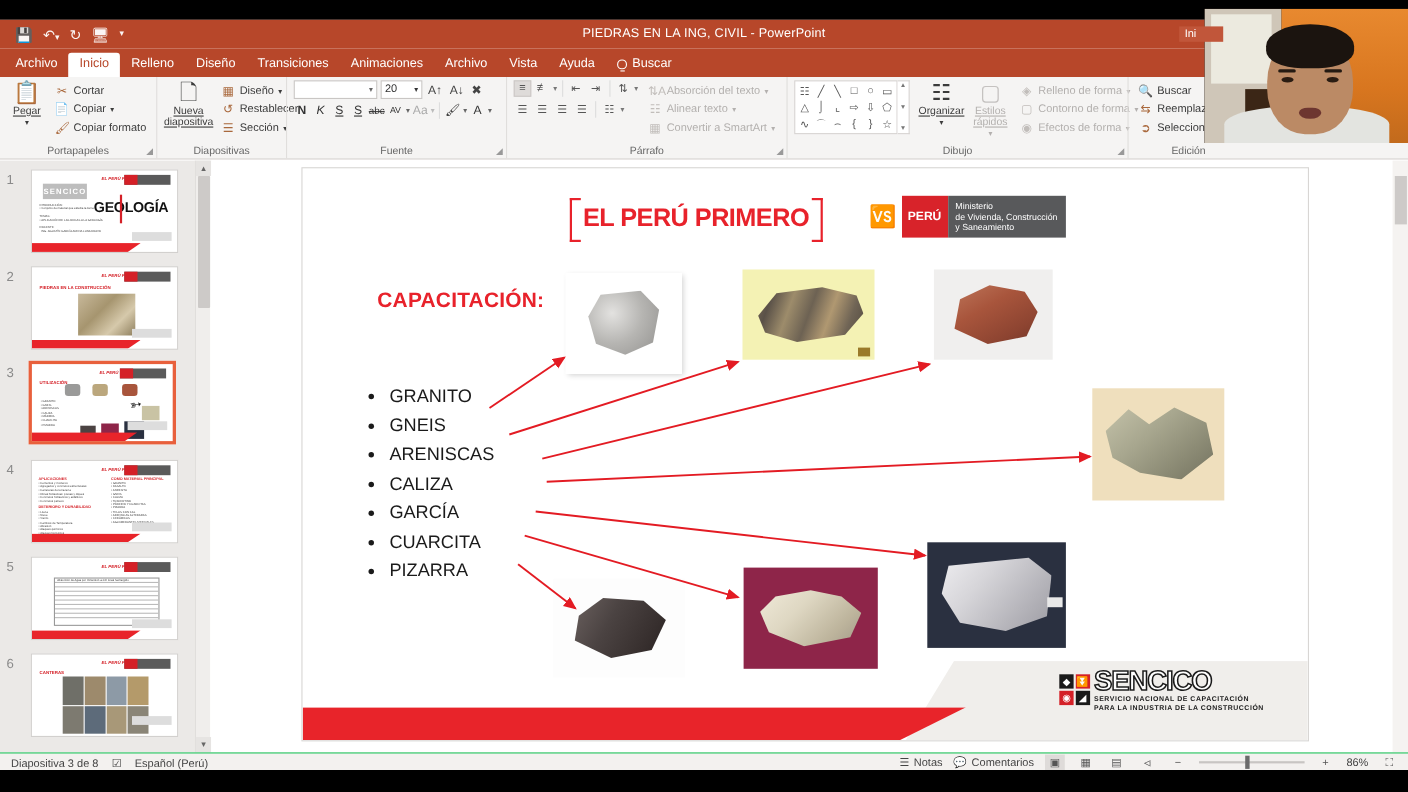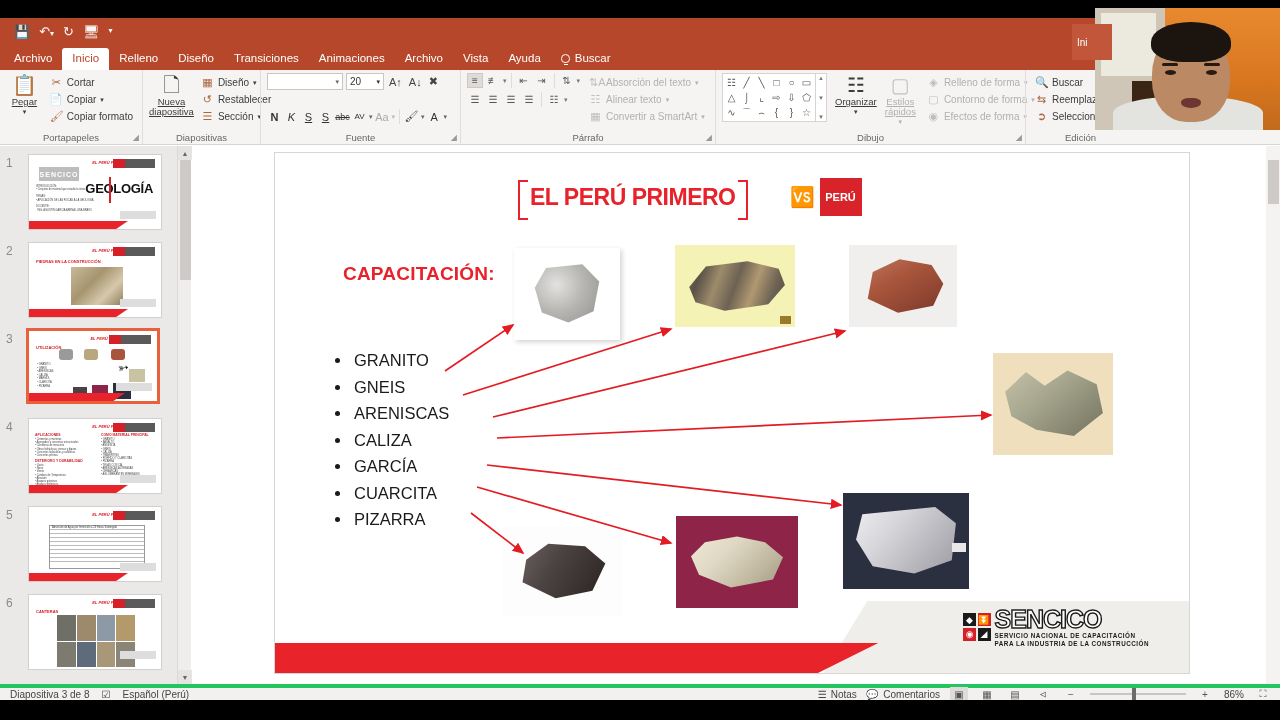--- a/index.html
+++ b/index.html
@@ -203,22 +203,22 @@
   .sq.red { background:#d42027; color:#fff; }
   .sencico-word {
     font-size:25px; font-weight:bold; letter-spacing:-1px; line-height:25px;
     color:#fff; -webkit-text-stroke:1.4px #1a1a1a;
   }
   .sencico-sub { font-size:6.3px; font-weight:bold; color:#1a1a1a; letter-spacing:.5px; line-height:7.5px;}
 
   
   .statusbar {
     position:absolute; left:0; top:684px; width:1280px; height:16px;
-    background:#f3f1ef; border-top:4px solid #22c55e;
-    display:flex; align-items:center; font-size:10px; color:#444;
+    background:#f3f1ef; border-top:1px solid #22c55e;
+    display:flex; align-items:flex-end; font-size:10px; color:#444;
   }
   .sb-left { display:flex; align-items:center; gap:12px; padding-left:10px; }
   .sb-right { margin-left:auto; display:flex; align-items:center; gap:10px; padding-right:8px; }
   .vbtn { width:18px; height:14px; display:flex; align-items:center; justify-content:center;
           font-size:10px; color:#555; cursor:pointer;}
   .vbtn.sel { background:#dedbd9; }
   .zoomtrack { width:96px; height:2px; background:#c8c5c3; position:relative; }
   .zoomknob { position:absolute; left:42px; top:-5px; width:4px; height:12px; background:#6b6b6b;}
 
   .botblack { position:absolute; left:0; top:700px; width:1280px; height:20px; background:#000; }
@@ -242,40 +242,41 @@
   .wc-brow { position:absolute; top:33px; width:16px; height:3px; background:#241a12; border-radius:2px;}
   .wc-brow.l { left:10px; } .wc-brow.r { right:10px; }
   .wc-mouth { position:absolute; left:50%; top:68px; transform:translateX(-50%);
               width:20px; height:10px; background:#6d3630; border-radius:40% 40% 50% 50%; }
   .wc-shirt { position:absolute; left:50%; bottom:0; width:150px; height:34px; transform:translateX(-50%);
               background:#e3e4e0; border-radius:50% 50% 0 0; }
   .wc-neck { position:absolute; left:50%; bottom:26px; width:40px; height:22px; transform:translateX(-50%);
              background:#a87a57; }
 
   .init-btn {
-    position:absolute; left:1072px; top:24px; width:40px; height:36px;
+    position:absolute; left:1072px; top:24px; width:40px; height:14px;
     background:#c1563a; color:#fff; font-size:10px; display:flex; align-items:center;
     justify-content:flex-start; padding-left:5px; overflow:hidden; z-index:2;
   }
 </style>
 </head>
 <body>
 
 <div id="app">
 
   <div class="topstrip"></div>
 
   <div class="titlebar">
     <div class="qat">
       <span class="ic">💾</span>
       <span class="ic">↶<span class="tiny">▾</span></span>
       <span class="ic">↻</span>
       <span class="ic">🖥</span>
       <span class="ic tiny">▾</span>
     </div>
+    <div class="title-text">PIEDRAS EN LA ING, CIVIL  -  PowerPoint</div>
   </div>
 
   <div class="tabbar">
     <div class="tab">Archivo</div>
     <div class="tab active">Inicio</div>
     <div class="tab">Relleno</div>
     <div class="tab">Diseño</div>
     <div class="tab">Transiciones</div>
     <div class="tab">Animaciones</div>
     <div class="tab">Archivo</div>
@@ -336,21 +337,21 @@
             <span class="g">☰</span>
             <span>Sección</span>
             <span style="font-size:7px">▾</span>
           </div>
         </div>
       </div>
       <div class="rgroup-label">Diapositivas</div>
     </div>
 
     <div class="rgroup" style="width:200px;">
-      <div class="rgroup-body" style="flex-direction:column; gap:16px;">
+      <div class="rgroup-body" style="flex-direction:column; gap:0;">
         <div class="fontrow1">
           <div class="fontbox">
             <span></span>
             <span style="font-size:7px;margin-left:3px">▾</span>
           </div>
           <div class="sizebox">
             <span>20</span>
             <span style="font-size:7px">▾</span>
           </div>
           <span class="mini">A↑</span>
@@ -632,20 +633,25 @@
   </div>
 
   <div class="stage">
     <div class="slide">
 
       <div class="hdr-peru">
         <div class="peru-primero">EL PERÚ PRIMERO</div>
         <div class="minlogo">
           <div class="ml-shield">🆚</div>
           <div class="ml-peru">PERÚ</div>
+          <div class="ml-txt">
+            <div>Ministerio</div>
+            <div>de Vivienda, Construcción</div>
+            <div>y Saneamiento</div>
+          </div>
         </div>
       </div>
 
       <div class="util">CAPACITACIÓN:</div>
 
       <ul class="bullets">
         <li>
             <span class="dot"></span>
             <span>GRANITO</span>
           </li>

